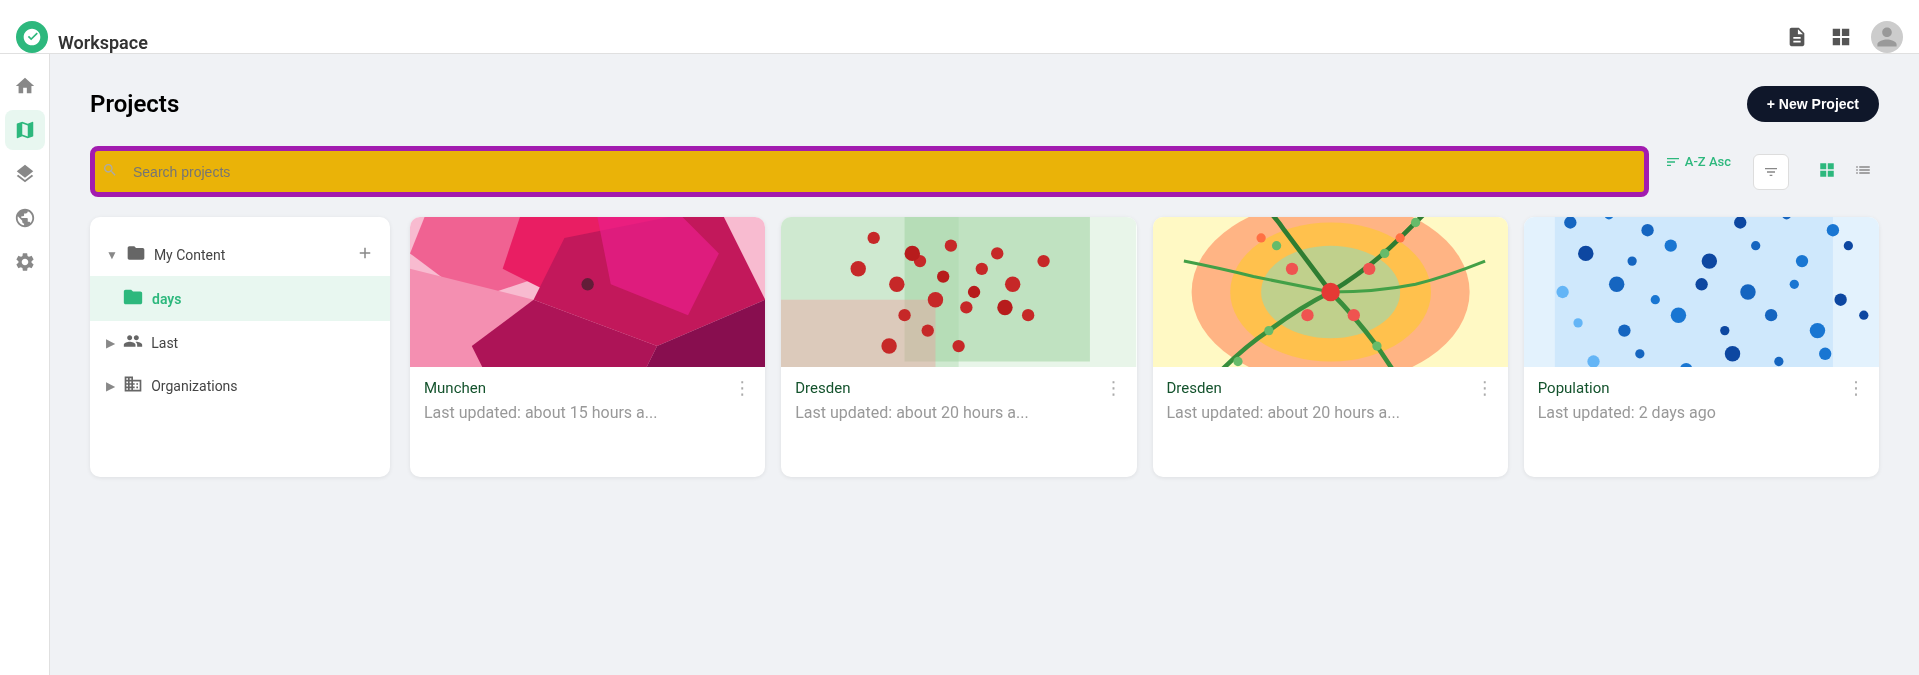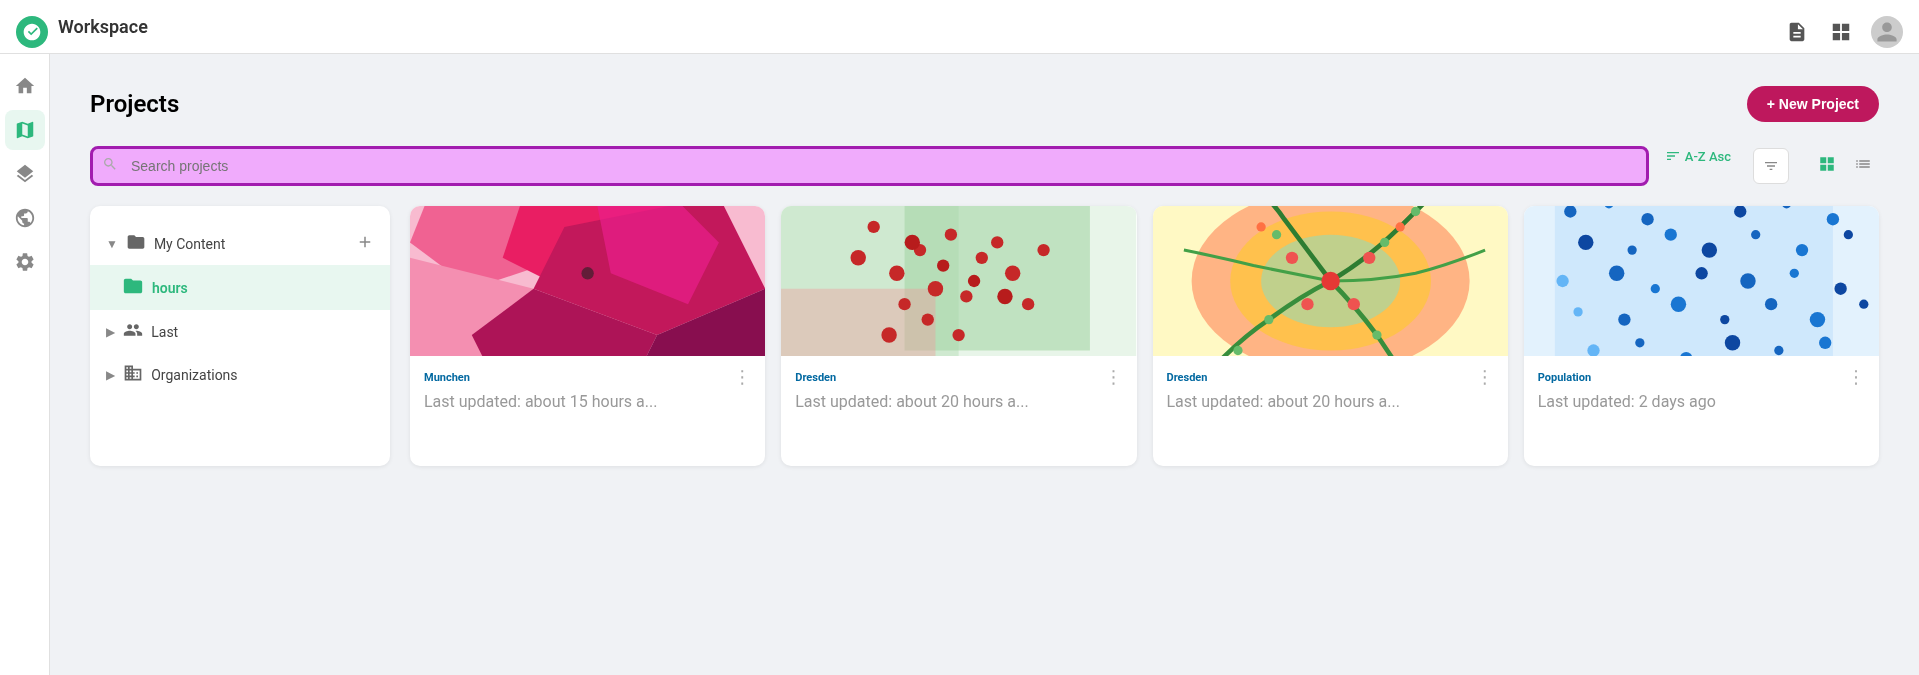--- a/index.html
+++ b/index.html
@@ -4,22 +4,22 @@
   <style>
     * { box-sizing: border-box; margin: 0; padding: 0; }
     body { font-family: -apple-system, BlinkMacSystemFont, 'Segoe UI', Roboto, sans-serif; background: #f0f2f5; height: 675px; overflow: hidden; }
 
     
     .topbar {
       height: 54px;
       background: #fff;
       border-bottom: 1px solid #e0e0e0;
       display: flex;
-      align-items: flex-start;
-      padding: 16px 16px;
+      align-items: flex-end;
+      padding: 0 16px;
       position: fixed;
       top: 0; left: 0; right: 0;
       z-index: 100;
     }
     .topbar-logo {
       width: 32px; height: 32px;
       background: #2db87d;
       border-radius: 50%;
       display: flex; align-items: center; justify-content: center;
       margin-right: 10px;
@@ -95,21 +95,21 @@
       align-items: center;
       justify-content: space-between;
       margin-bottom: 24px;
     }
     .page-title {
       font-size: 24px;
       font-weight: 600;
       color: #000000;
     }
     .new-project-btn {
-      background: #be185d;
+      background: #0f172a;
       color: #fff;
       border: none;
       border-radius: 24px;
       padding: 10px 20px;
       font-size: 14px;
       font-weight: 600;
       cursor: pointer;
       display: flex;
       align-items: center;
       gap: 6px;
@@ -127,27 +127,27 @@
       flex: 1;
     }
     .search-icon-pos {
       position: absolute;
       left: 12px; top: 50%;
       transform: translateY(-50%);
       color: #aaa;
     }
     .search-input {
       width: 100%;
-      height: 40px;
-      border: 3px solid #a21caf;
+      height: 51px;
+      border: 5px solid #a21caf;
       border-radius: 8px;
       padding-left: 38px;
       font-size: 14px;
       color: #555;
-      background: #f0abfc;
+      background: #eab308;
       outline: none;
     }
     .search-controls {
       display: flex;
       align-items: flex-start;
       gap: 22px;
       margin-left: 16px;
     }
     .sort-btn {
       display: flex;
@@ -243,23 +243,23 @@
     .card-body {
       padding: 12px 14px 16px;
     }
     .card-title-row {
       display: flex;
       align-items: center;
       justify-content: space-between;
       margin-bottom: 6px;
     }
     .card-title {
-      font-size: 11px;
-      font-weight: 700;
-      color: #0369a1;
+      font-size: 15px;
+      font-weight: 400;
+      color: #14532d;
     }
     .card-menu {
       color: #aaa;
       cursor: pointer;
       font-size: 18px;
       line-height: 1;
     }
     .card-updated {
       font-size: 16px;
       color: #999;
@@ -383,21 +383,21 @@
           </svg>
         </span>
       </div>
 
       <div class="tree-item tree-sub active-item">
         <span class="tree-icon" style="color:#2db87d;">
           <svg width="22" height="22" viewBox="0 0 24 24" fill="currentColor">
             <path d="M10 4H4c-1.1 0-2 .9-2 2v12c0 1.1.9 2 2 2h16c1.1 0 2-.9 2-2V8c0-1.1-.9-2-2-2h-8l-2-2z"></path>
           </svg>
         </span>
-        <span class="tree-label">hours</span>
+        <span class="tree-label">days</span>
       </div>
 
       <div class="tree-item">
         <span class="tree-expand">▶</span>
         <span class="tree-icon">
           <svg width="20" height="20" viewBox="0 0 24 24" fill="currentColor">
             <path d="M16 11c1.66 0 2.99-1.34 2.99-3S17.66 5 16 5c-1.66 0-3 1.34-3 3s1.34 3 3 3zm-8 0c1.66 0 2.99-1.34 2.99-3S9.66 5 8 5C6.34 5 5 6.34 5 8s1.34 3 3 3zm0 2c-2.33 0-7 1.17-7 3.5V19h14v-2.5c0-2.33-4.67-3.5-7-3.5zm8 0c-.29 0-.62.02-.97.05 1.16.84 1.97 1.97 1.97 3.45V19h6v-2.5c0-2.33-4.67-3.5-7-3.5z"></path>
           </svg>
         </span>
         <span class="tree-label">Last</span>

